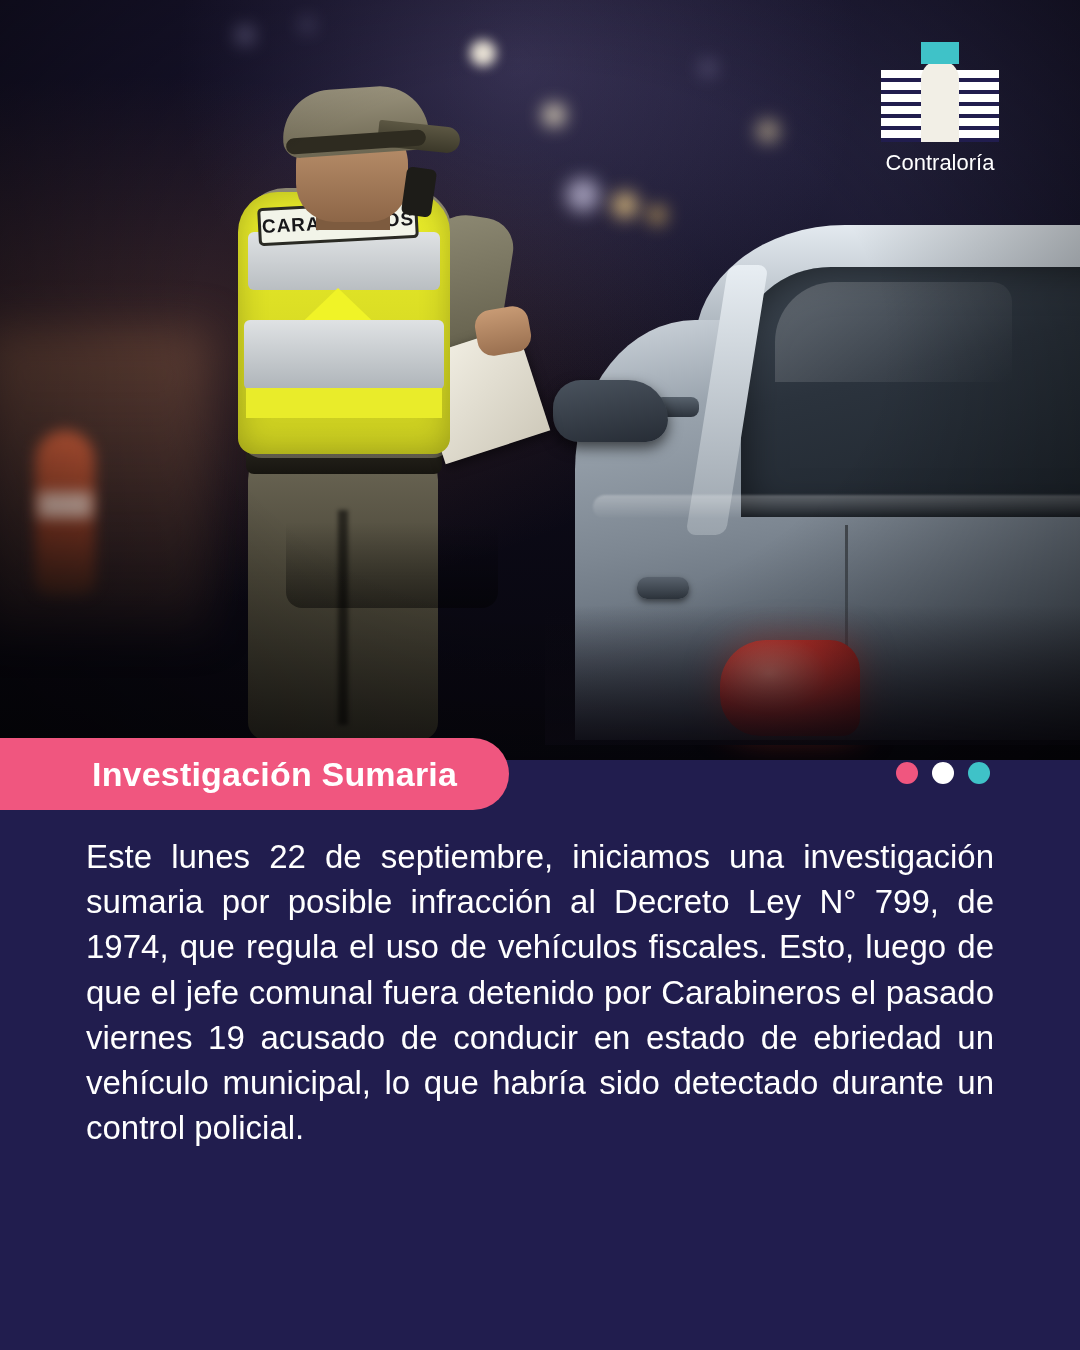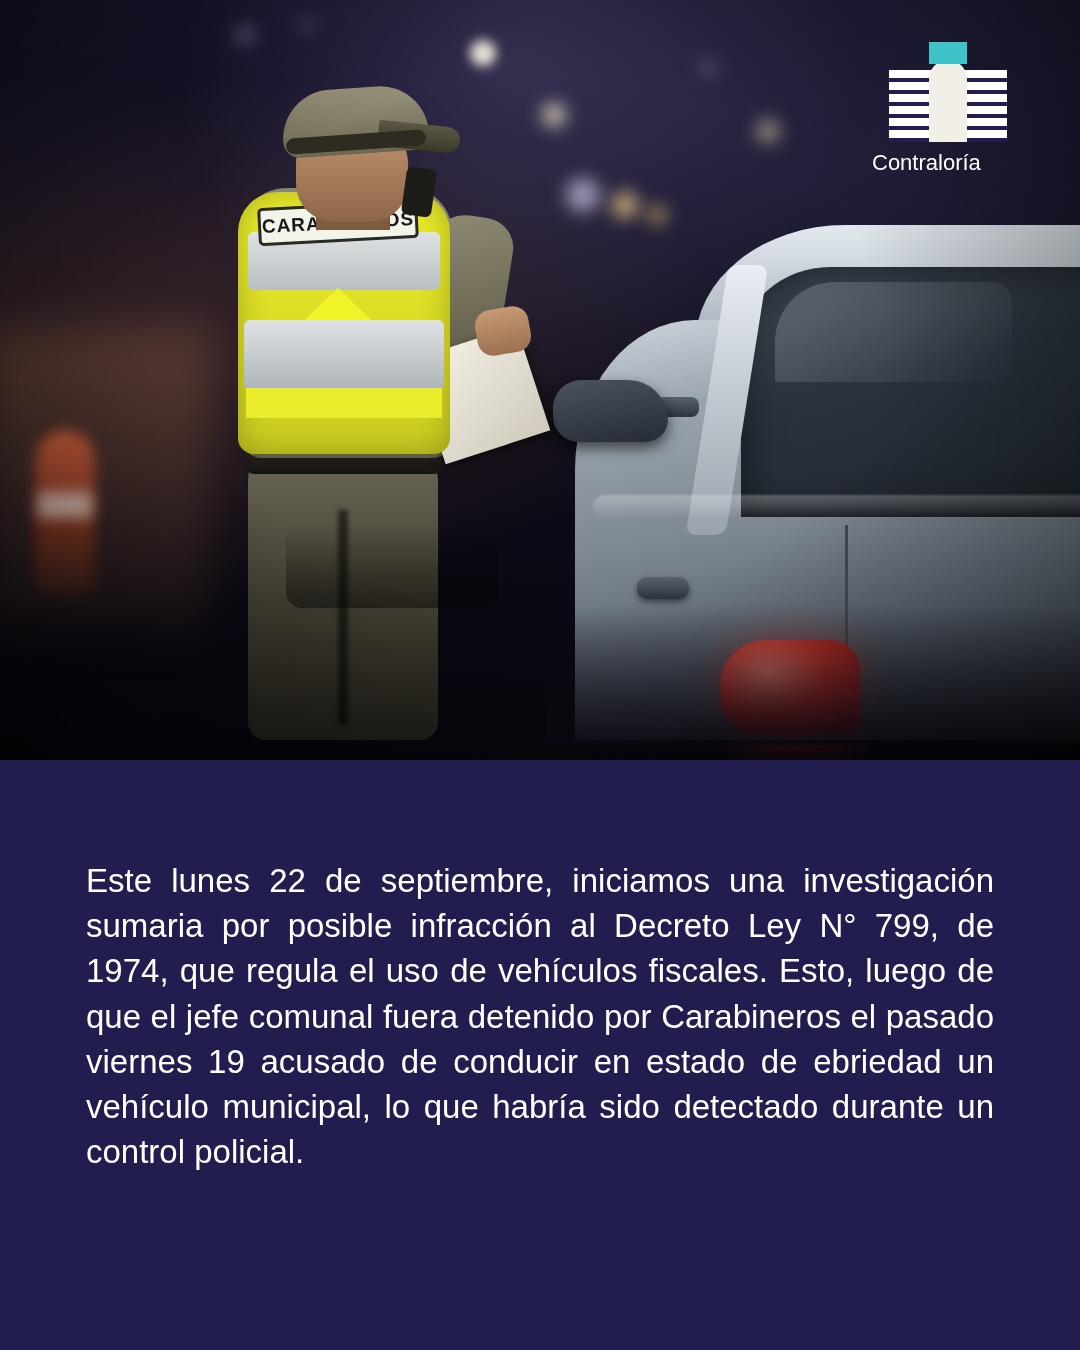--- a/index.html
+++ b/index.html
@@ -230,21 +230,21 @@
     position:absolute; left:214px; top:128px; width:30px; height:48px;
     background:#1d1c18; border-radius:6px; transform:rotate(8deg);
   }
   .photo-vignette {
     position:absolute; inset:0;
     background:radial-gradient(ellipse at 50% 45%, rgba(0,0,0,0) 45%, rgba(0,0,0,.55) 100%);
     pointer-events:none;
   }
 
   
-  .logo { position:absolute; right:56px; top:42px; width:152px; text-align:left; }
+  .logo { position:absolute; right:64px; top:42px; width:152px; text-align:center; }
   .logo-mark { position:relative; width:118px; height:100px; margin:0 auto; }
   .logo-top {
     position:absolute; left:40px; top:0; width:38px; height:22px; background:#3fc2c8;
   }
   .logo-bars {
     position:absolute; left:0; top:28px; width:118px; height:72px;
     background:repeating-linear-gradient(180deg,#ffffff 0 8px, #211d4e 8px 12px);
   }
   .logo-center {
     position:absolute; left:40px; top:18px; width:38px; height:82px;
@@ -276,21 +276,21 @@
   
   .content {
     position:absolute; left:0; top:810px; width:1080px; height:540px;
     background:#211d4e; padding:24px 86px 0 86px;
   }
   .headline {
     color:#ffffff; font-size:41px; font-weight:700; line-height:1.22;
     text-align:center; letter-spacing:-.3px;
   }
   .body-text {
-    margin-top:24px; color:#ffffff; font-size:33px; line-height:1.37;
+    color:#ffffff; font-size:33px; line-height:1.37;
     text-align:justify; text-justify:inter-word; font-weight:400;
   }
 </style>
 </head>
 <body>
 
 <div class="card">
 
   <div class="photo">
     <div class="bg-night"></div>
@@ -353,18 +353,28 @@
 
   <div class="logo">
     <div class="logo-mark">
       <div class="logo-bars"></div>
       <div class="logo-center"></div>
       <div class="logo-top"></div>
     </div>
     <div class="logo-text">Contraloría</div>
   </div>
 
+  <div class="badge-strip">
+    <div class="badge">
+      <span>Investigación Sumaria</span>
+    </div>
+    <div class="dots">
+      <div class="dot d1"></div>
+      <div class="dot d2"></div>
+      <div class="dot d3"></div>
+    </div>
+  </div>
 
   <div class="content">
     <p class="body-text">Este lunes 22 de septiembre, iniciamos una investigación sumaria por posible infracción al Decreto Ley N° 799, de 1974, que regula el uso de vehículos fiscales. Esto, luego de que el jefe comunal fuera detenido por Carabineros el pasado viernes 19 acusado de conducir en estado de ebriedad un vehículo municipal, lo que habría sido detectado durante un control policial.</p>
   </div>
 
 </div>
 
 </body></html>

